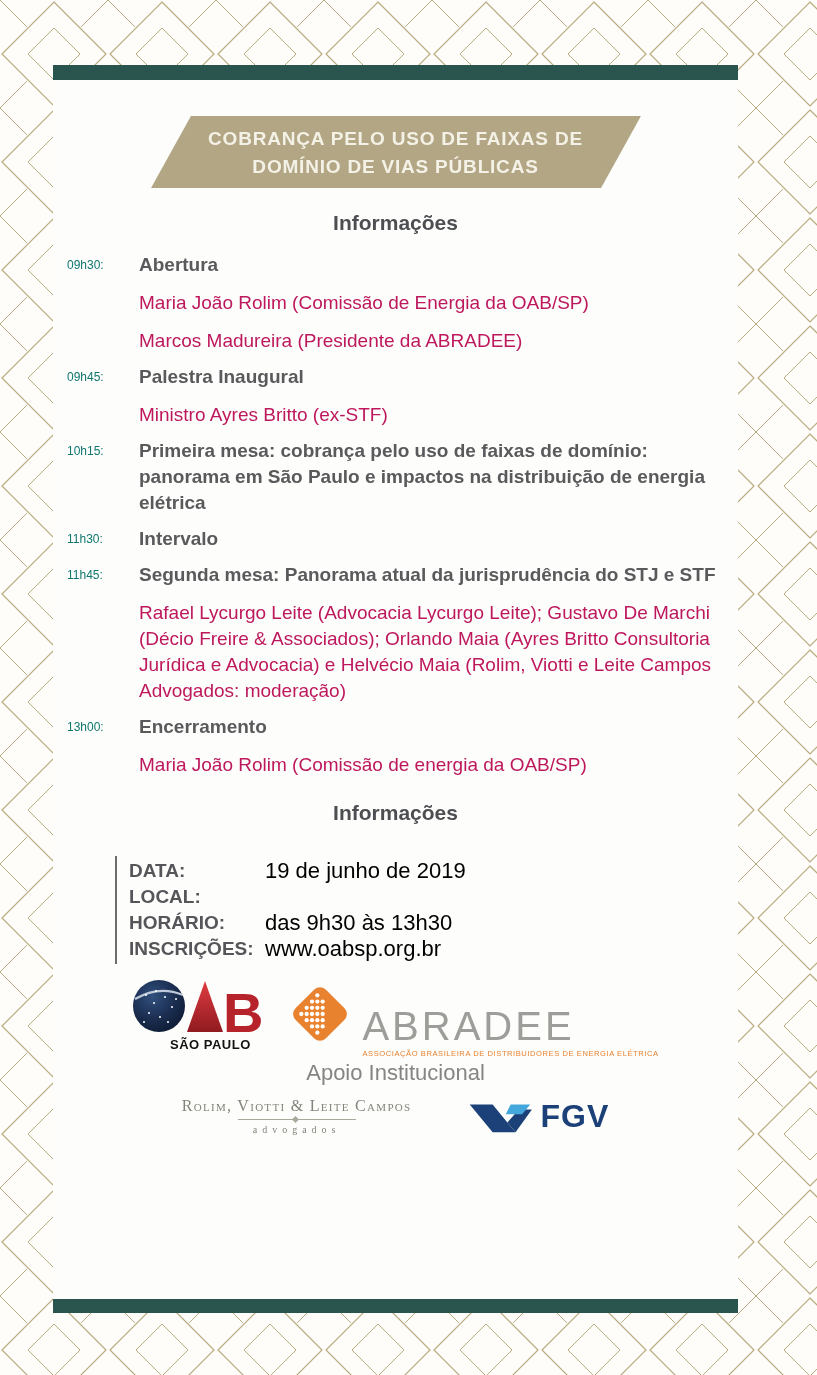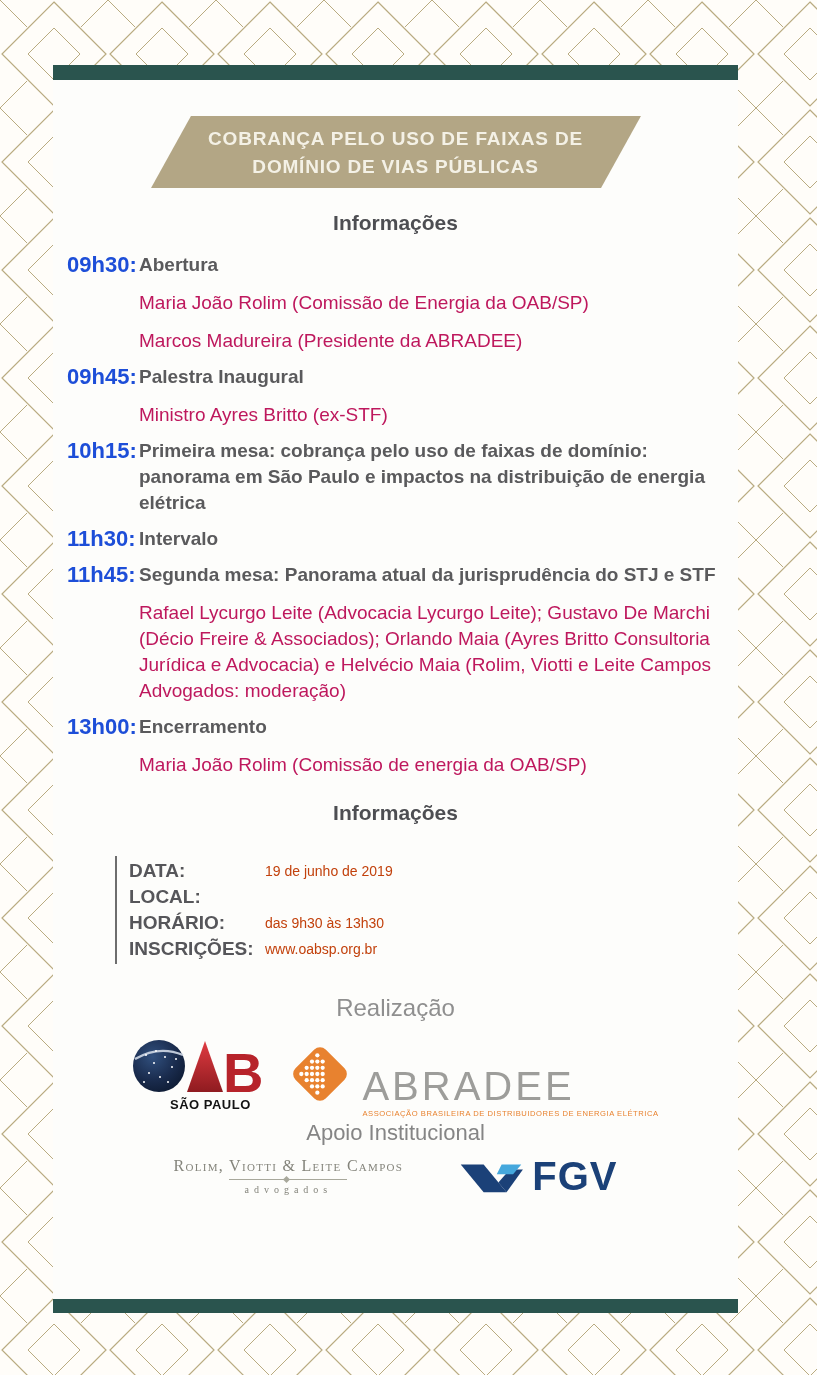--- a/index.html
+++ b/index.html
@@ -20,32 +20,32 @@
   .banner-text { position:relative; z-index:2; text-align:center; padding-top:9px;
                  color:#f4f1e6; font-weight:bold; font-size:19px; line-height:28px;
                  letter-spacing:0.8px; }
 
   .section-heading { text-align:center; font-weight:bold; font-size:21px; color:#4d4e52;
                      margin-top:20px; height:30px; line-height:30px; }
 
   
   .program { margin-top:14px; }
   .prog-item { display:flex; margin-bottom:10px; }
-  .prog-time { width:72px; flex-shrink:0; font-weight:bold; font-size:22px;
-               color:#1d4ed8; line-height:26px; }
+  .prog-time { width:72px; flex-shrink:0; font-weight:normal; font-size:12px;
+               color:#0f766e; line-height:26px; }
   .prog-body { width:585px; font-size:19px; line-height:26px; }
   .prog-title { font-weight:bold; color:#5a5a5c; }
   .prog-detail { color:#be185d;margin-top:12px; }
 
   
   .info-block { margin:28px 0 0 48px; border-left:2px solid #6e6e6e; padding:2px 0 2px 12px; }
   .info-row { display:flex; }
   .info-label { width:136px; flex-shrink:0; font-weight:bold; font-size:19px;
                 color:#56565a; line-height:26px; }
-  .info-values { font-size:14px; color:#c2410c; line-height:26px; }
+  .info-values { font-size:22px; color:#000000; line-height:26px; }
 
   
   .realizacao { text-align:center; font-size:24px; color:#8f8f8f; margin-top:30px; height:30px; }
   .apoio { text-align:center; font-size:22px; color:#858585; margin-top:6px; height:34px; line-height:34px; }
   .logos-row1 { display:flex; justify-content:center; align-items:center; gap:26px;
                 margin-top:14px; height:72px; }
   .logos-row2 { display:flex; justify-content:center; align-items:center; gap:55px;
                 margin-top:4px; height:44px; }
 
   .oab-logo { position:relative; width:130px; }
@@ -59,21 +59,21 @@
 
   .rolim-logo { text-align:center; color:#84847b; }
   .rolim-name { font-family:"Liberation Serif", serif; font-variant:small-caps;
                 font-size:16px; letter-spacing:1.3px; }
   .rolim-div { position:relative; width:118px; height:1px; background:#a8a89b; margin:4px auto; }
   .rolim-div::after { content:""; position:absolute; left:55px; top:-2px; width:5px; height:5px;
                       background:#a8a89b; transform:rotate(45deg); }
   .rolim-sub { font-family:"Liberation Serif", serif; font-size:10px; letter-spacing:5px; }
 
   .fgv-logo { display:flex; align-items:center; gap:8px; }
-  .fgv-name { font-size:40px; font-weight:bold; color:#1b4178; letter-spacing:1px; }
+  .fgv-name { font-size:32px; font-weight:bold; color:#1b4178; letter-spacing:1px; }
 </style>
 </head>
 <body>
 
 <div class="page">
 
   <svg class="bg-svg" width="817" height="1375">
     <defs>
       <pattern id="geo" width="108" height="108" patternUnits="userSpaceOnUse">
         <rect width="108" height="108" fill="#fffdf9"></rect>
@@ -165,21 +165,20 @@
         <div class="info-row">
           <div class="info-label">HORÁRIO:</div>
           <div class="info-values">das 9h30 às 13h30</div>
         </div>
         <div class="info-row">
           <div class="info-label">INSCRIÇÕES:</div>
           <div class="info-values">www.oabsp.org.br</div>
         </div>
       </div>
 
-      <div class="realizacao">Realização</div>
 
       <div class="logos-row1">
 
         <div class="oab-logo">
           <svg width="130" height="60" viewBox="0 0 130 60">
             <defs>
               <radialGradient id="globe" cx="38%" cy="32%" r="75%">
                 <stop offset="0%" stop-color="#31507e"></stop>
                 <stop offset="60%" stop-color="#1a2c4e"></stop>
                 <stop offset="100%" stop-color="#0e1b33"></stop>

